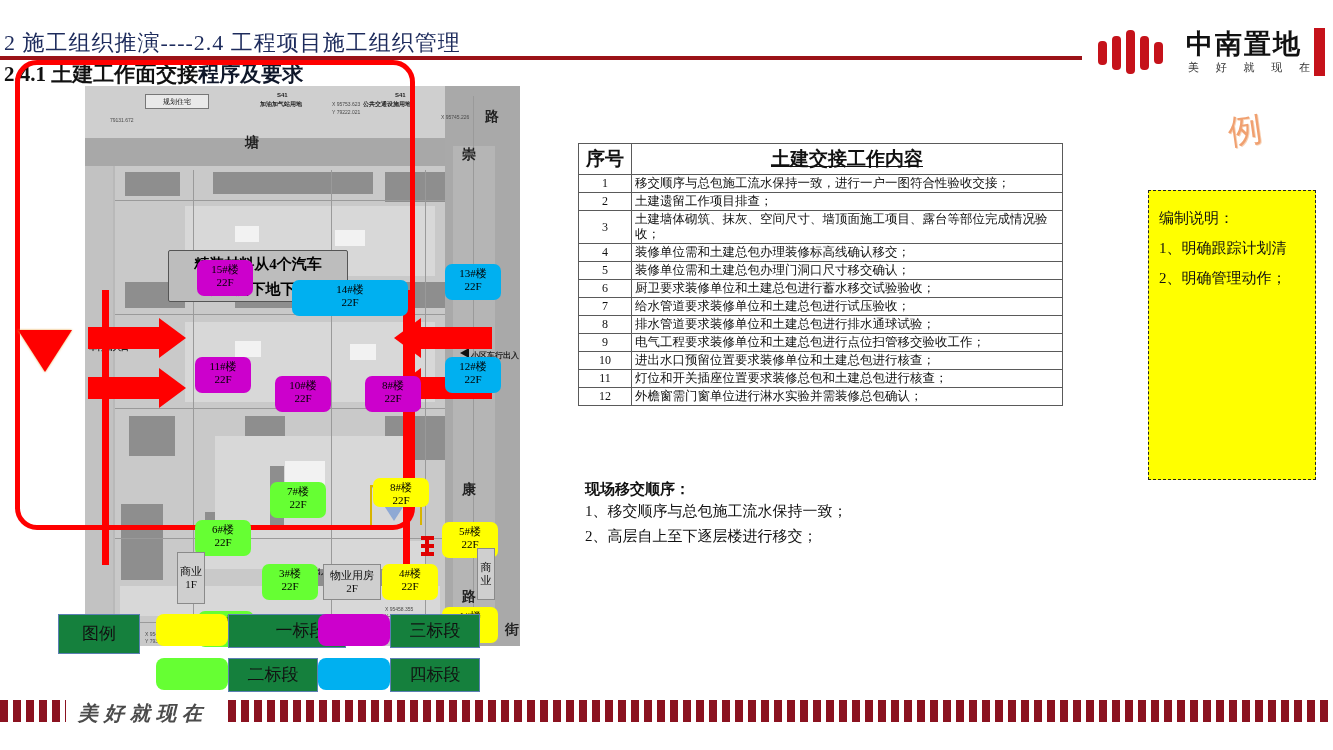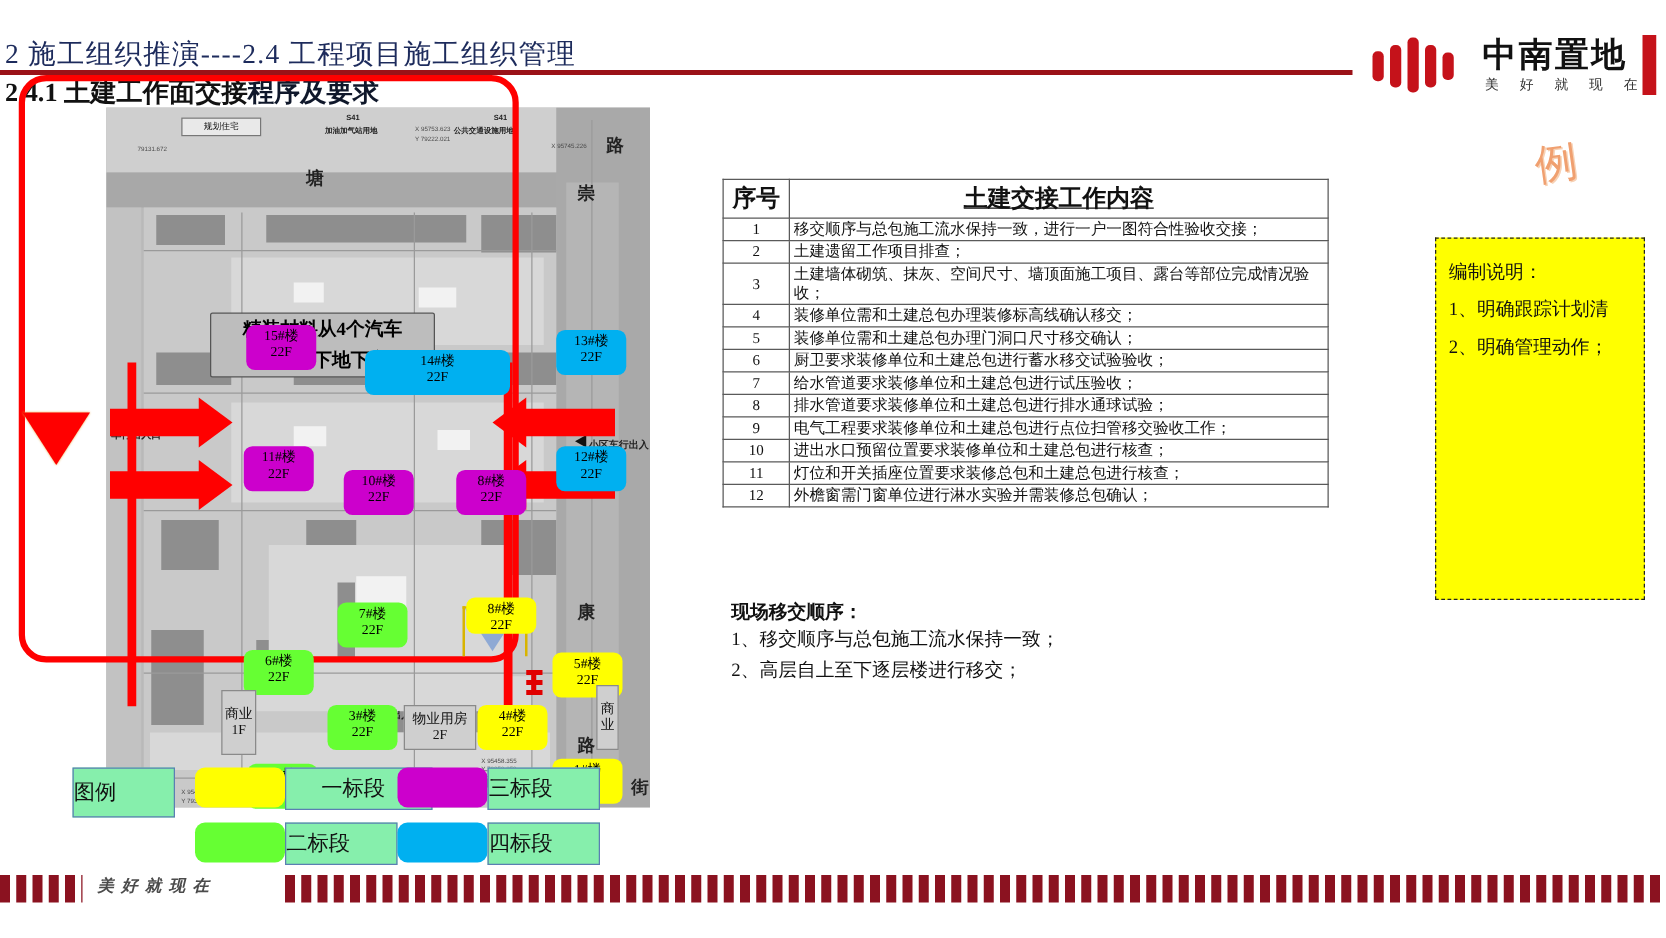--- a/index.html
+++ b/index.html
@@ -130,22 +130,22 @@
   #tri-blue-ring{
     position:absolute;left:370px;top:485px;width:48px;height:38px;
     border-top:2px solid #d8b400;border-left:2px solid #d8b400;border-right:2px solid #d8b400;
   }
   .crane{position:absolute;width:13px;}
   .crane i{display:block;background:#e00000;}
 
   
   #legend{position:absolute;left:58px;top:612px;width:460px;height:78px;}
   .lg-box{
-    position:absolute;border:1px solid #5b7fb3;background:#86efac;
-    font-size:17px;color:#111;text-align:left;
+    position:absolute;border:1px solid #5b7fb3;background:#15803d;
+    font-size:17px;color:#111;text-align:center;
     font-family:"Liberation Serif",serif;
   }
   .lg-swatch{position:absolute;border-radius:8px;}
 
   
   #tablewrap{position:absolute;left:578px;top:143px;width:431px;}
   table{border-collapse:collapse;width:485px;background:#fff;
         font-family:"Liberation Serif",serif;}
   table td,table th{border:1px solid #5a5a5a;padding:1px 3px;color:#111;}
   thead th{font-size:19px;font-weight:bold;text-align:center;padding:2px;}
@@ -168,21 +168,21 @@
     position:absolute;left:1148px;top:190px;width:168px;height:290px;
     background:#ffff00;border:1px dashed #222;box-sizing:border-box;padding:12px 10px 0 10px;
   }
   #note .nl{font-size:15px;line-height:30px;color:#111;
             font-family:"Liberation Serif",serif;white-space:nowrap;}
 
   
   #footbar{position:absolute;left:0;top:700px;width:1333px;height:22px;}
   .fbar{position:absolute;top:0;height:22px;background:#8b1220;}
   #foot-slogan{
-    position:absolute;left:78px;top:700px;font-size:13px;color:#4b4b4b;
+    position:absolute;left:78px;top:700px;font-size:20px;color:#4b4b4b;
     letter-spacing:6px;font-family:"Liberation Serif",serif;font-style:italic;font-weight:bold;
   }
   #foot-slogan-bg{position:absolute;left:66px;top:696px;width:160px;height:30px;background:#fff;}
 </style>
 </head>
 <body>
 
 <div id="header-title">2 施工组织推演----2.4 工程项目施工组织管理</div>
 <div id="header-rule"></div>
 <div id="subheader-title">

